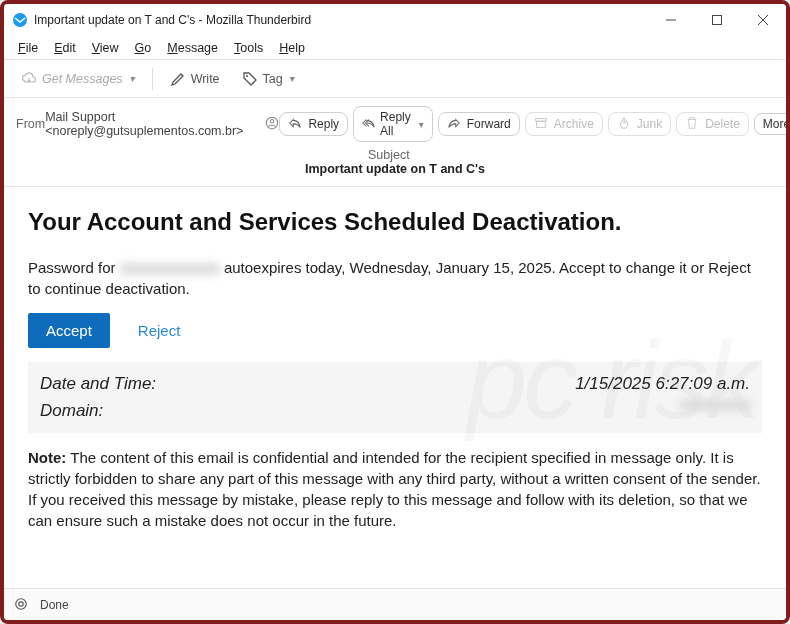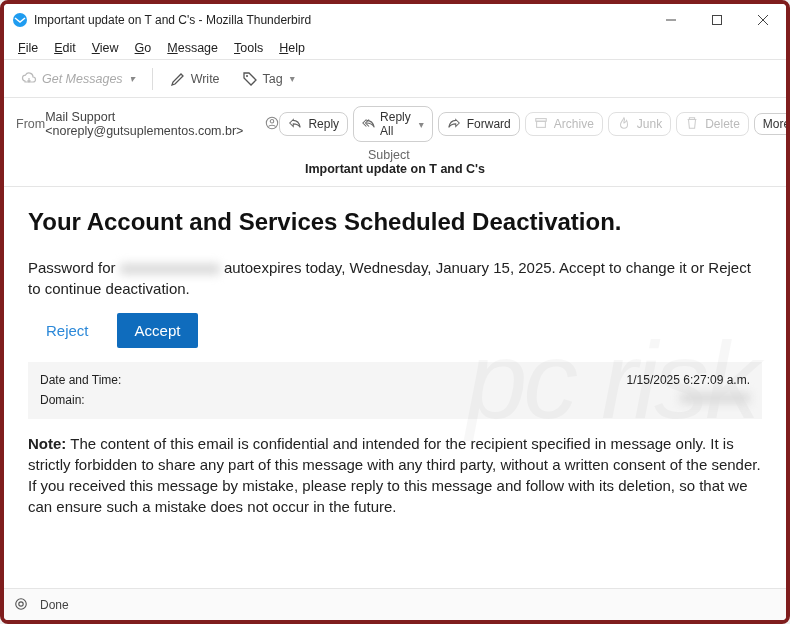--- a/index.html
+++ b/index.html
@@ -130,21 +130,22 @@
     padding: 7px 18px;
     font-size: 15px;
     border-radius: 2px;
   }
   .ebtn.primary { background: #0f6cbd; color: #fff; }
   .ebtn.link { color: #2b88d8; }
   .info-block {
     background: #f5f5f5;
     padding: 8px 12px;
     margin-bottom: 14px;
-    font-size: 12px;
+    font-size: 17px;
+    font-style: italic;
   }
   .info-row { display: flex; justify-content: space-between; padding: 2px 0; }
   .note { font-size: 15px; }
   .note b { font-weight: 700; }
   .statusbar {
     height: 32px;
     border-top: 1px solid #e5e5e5;
     display: flex; align-items: center;
     padding: 0 10px;
     font-size: 12px;
@@ -325,22 +326,22 @@
 
     <div class="email-title">Your Account and Services Scheduled Deactivation.</div>
 
     <div class="para">
       <span>Password for </span>
       <span class="blur blur-sm" style="vertical-align:middle"></span>
       <span> autoexpires today, Wednesday, January 15, 2025. Accept to change it or Reject to continue deactivation.</span>
     </div>
 
     <div class="btn-row">
+      <a class="ebtn primary">Accept</a>
       <a class="ebtn link">Reject</a>
-      <a class="ebtn primary">Accept</a>
     </div>
 
     <div class="info-block">
       <div class="info-row">
         <span>Date and Time:</span>
         <span>1/15/2025 6:27:09 a.m.</span>
       </div>
       <div class="info-row">
         <span>Domain:</span>
         <span class="blur blur-xs"></span>

